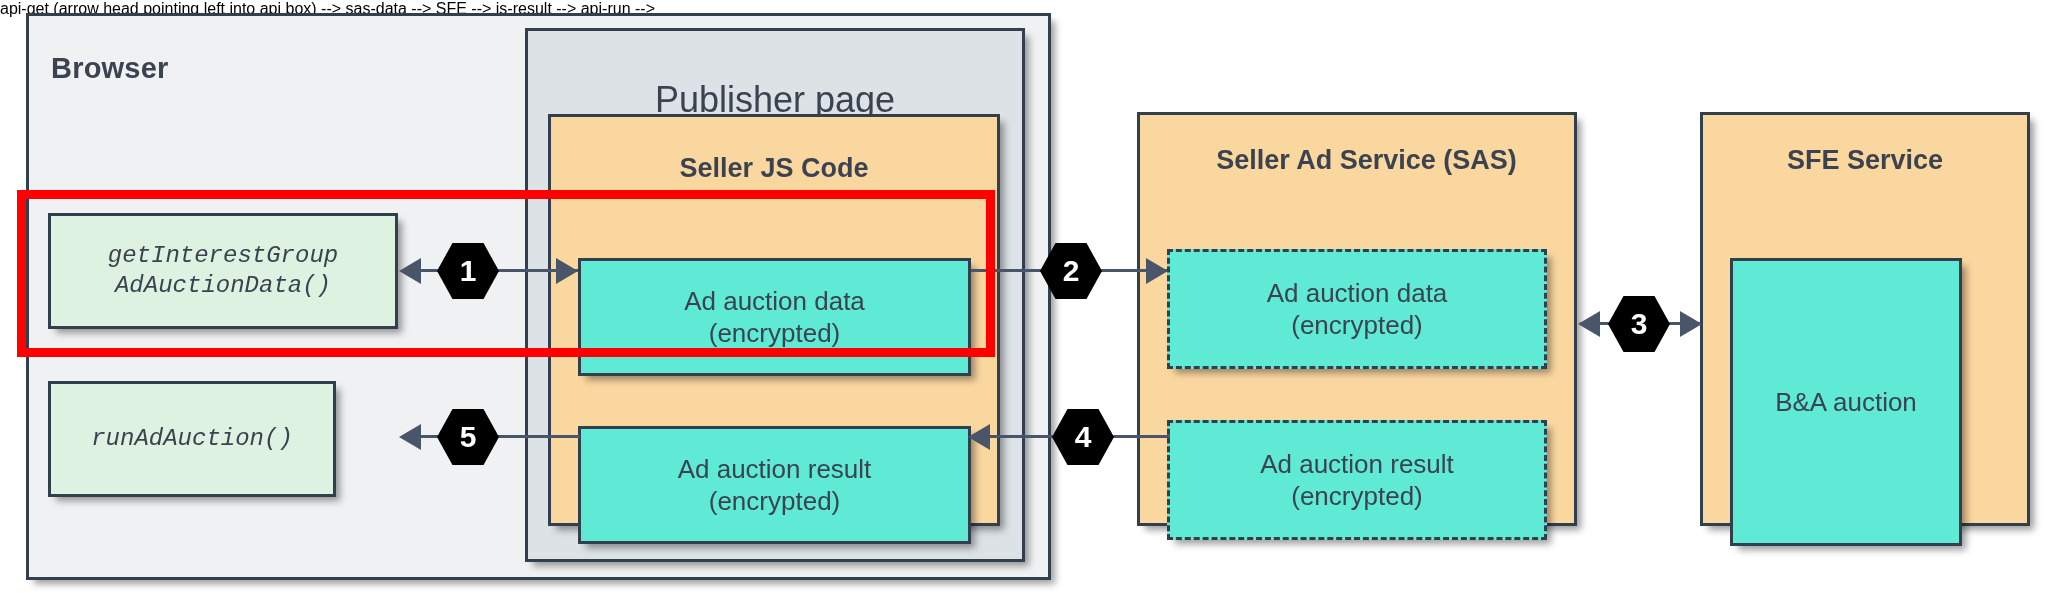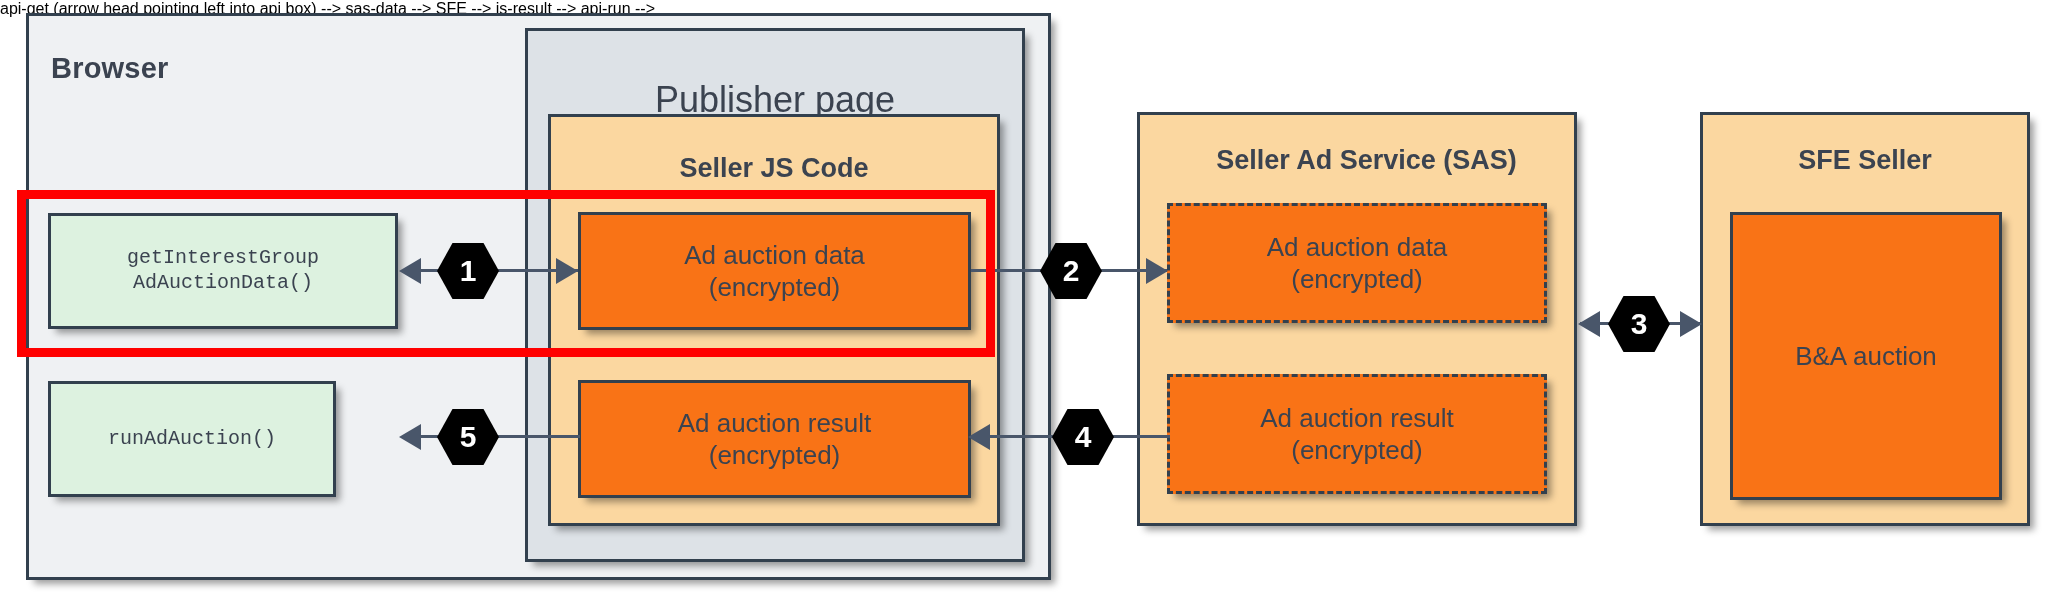--- a/index.html
+++ b/index.html
@@ -130,41 +130,43 @@
   .leaf.dashed {
     border-style: dashed;
     border-width: 3px;
   }
   .leaf .sub {
   }
 
   .green {
     background: #ddf2e0;
     font-family: "Liberation Mono", monospace;
-    font-size: 20px;
+    font-style: italic;
+    font-size: 24px;
     white-space: pre-line;
   }
   .cream {
-    background: #f97316;
+    background: #5eead4;
+    margin-top: 46px;
   }
 
   
   #api-get   { left: 48px;  top: 213px; width: 350px; height: 116px; }
   #api-run   { left: 48px;  top: 381px; width: 288px; height: 116px; }
 
   
   #js-data   { left: 578px; top: 212px; width: 393px; height: 118px; }
   #js-result { left: 578px; top: 380px; width: 393px; height: 118px; }
 
   
   #sas-data   { left: 1167px; top: 203px; width: 380px; height: 120px; }
   #sas-result { left: 1167px; top: 374px; width: 380px; height: 120px; }
 
   
-  #sfe-auction { left: 1730px; top: 212px; width: 272px; height: 288px; }
+  #sfe-auction { left: 1730px; top: 212px; width: 232px; height: 288px; }
 
   
   #highlight {
     position: absolute;
     left: 17px;
     top: 190px;
     width: 978px;
     height: 167px;
     box-sizing: border-box;
     border: 9px solid #ff0000;
@@ -234,21 +236,21 @@
     <div class="box-title" id="sellerjs-title">Seller JS Code</div>
   </div>
 
   
   <div class="box" id="sas">
     <div class="box-title" id="sas-title">Seller Ad Service (SAS)</div>
   </div>
 
   
   <div class="box" id="sfe">
-    <div class="box-title" id="sfe-title">SFE Seller</div>
+    <div class="box-title" id="sfe-title">SFE Service</div>
   </div>
 
   
   <div class="leaf green" id="api-get">
     <span>getInterestGroup
 AdAuctionData()</span>
   </div>
 
   <div class="leaf green" id="api-run">
     <span>runAdAuction()</span>

